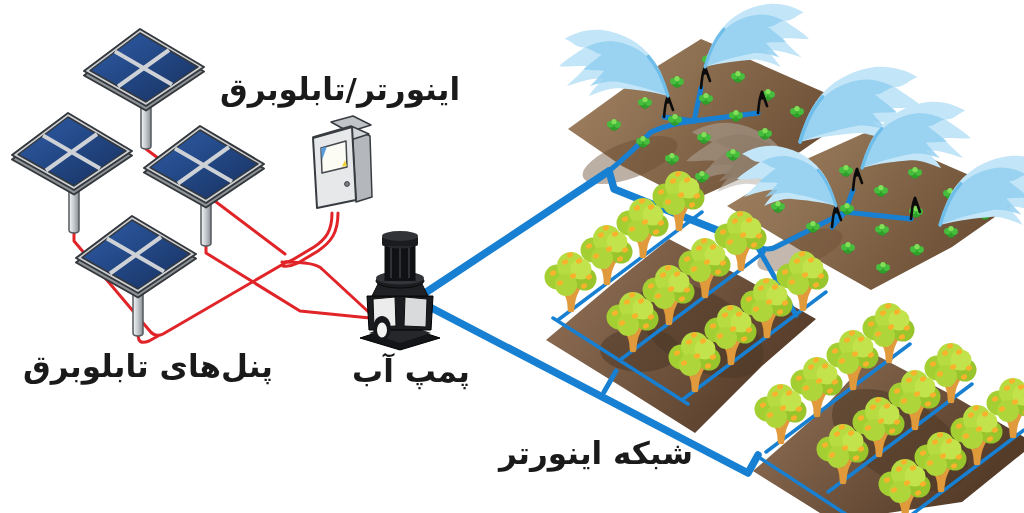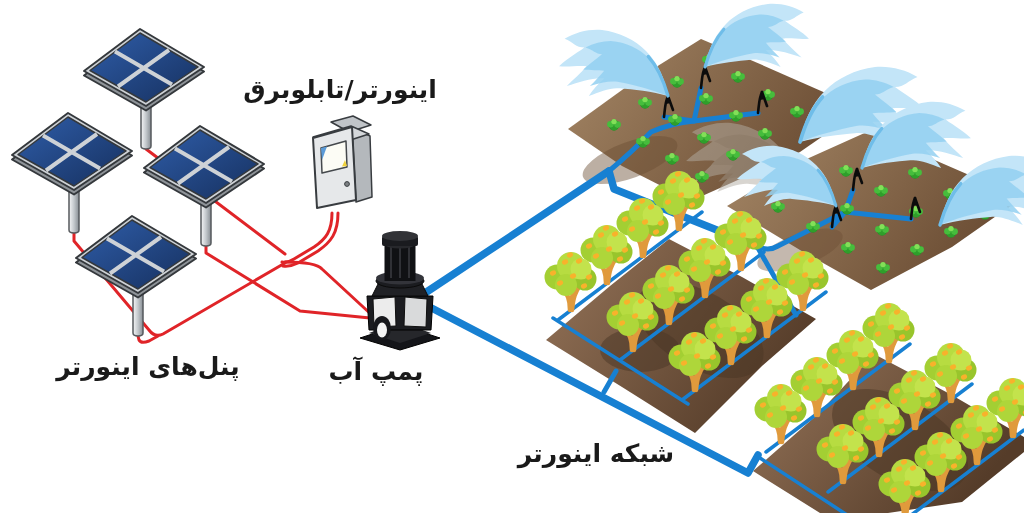--- a/index.html
+++ b/index.html
@@ -1,19 +1,19 @@
 <!DOCTYPE html>
 <html style="--background: #ffffff; --ink: #1a1a1a; --wire-red: #e02428; --pipe-blue: #1780d2; --panel-cell-dark: #16305f; --panel-cell-light: #2f5da8; --frame-silver: #ced2d6; --soil-light: #a58766; --soil-dark: #6b4d34; --orchard-soil-dark: #4a3524; --plant-green: #46bd3c; --tree-green: #aed63a; --fruit-yellow: #f8b22b; --trunk-orange: #e09a3c; --spray-light: #c3e5f8; --spray-mid: #93d0f1; --pump-black: #1b1c20; --inverter-gray: #e6e8ea;"><head>
 <meta charset="utf-8">
 <style>
   html,body{margin:0;padding:0;background:#fff;}
   .stage{position:relative;width:1024px;height:513px;background:var(--background,#fff);
          overflow:hidden;font-family:"DejaVu Sans",sans-serif;}
   .scene{position:absolute;left:0;top:0;}
-  .lbl{position:absolute;transform:translate(-50%,-50%);font-weight:bold;font-size:25px;
+  .lbl{position:absolute;transform:translate(-50%,-50%);font-weight:bold;font-size:31px;
        color:var(--ink,#1a1a1a);direction:rtl;white-space:nowrap;}
   
   .wire{stroke:var(--wire-red,#e02428);stroke-width:3;fill:none;stroke-linecap:round;stroke-linejoin:round;}
   .pipe{stroke:var(--pipe-blue,#1780d2);stroke-width:7.5;fill:none;stroke-linecap:round;stroke-linejoin:round;}
   .pipe-med{stroke:var(--pipe-blue,#1780d2);stroke-width:5;fill:none;stroke-linecap:round;stroke-linejoin:round;}
   .pipe-thin{stroke:var(--pipe-blue,#1780d2);stroke-width:3.5;fill:none;stroke-linecap:round;stroke-linejoin:round;}
   
   .sp1{fill:var(--spray-light,#c3e5f8);}
   .sp2{fill:var(--spray-mid,#93d0f1);opacity:.85;}
   .spjet{stroke:var(--spray-jet,#6fbde9);stroke-width:3;fill:none;stroke-linecap:round;}
@@ -252,16 +252,16 @@
     <ellipse cx="0" cy="-66" rx="24" ry="6.5" fill="#33343a"></ellipse>
     <rect x="-15.5" y="-100" width="31" height="37" fill="#101114"></rect>
     <path d="M-9,-98 V-66 M0,-98 V-66 M9,-98 V-66" stroke="#303136" stroke-width="2"></path>
     <ellipse cx="0" cy="-100" rx="15.5" ry="4.5" fill="#27282c"></ellipse>
     <rect x="-18" y="-108" width="36" height="10" rx="2" fill="#1a1b1f"></rect>
     <ellipse cx="0" cy="-108" rx="18" ry="5" fill="#323337"></ellipse>
   </g>
 </svg>
 
 <div class="lbl" style="left:340px;top:89px">اینورتر/تابلوبرق</div>
-<div class="lbl" style="left:148px;top:366px">پنل‌های اینورتر</div>
-<div class="lbl" style="left:376px;top:371px">پمپ آب</div>
+<div class="lbl" style="left:148px;top:366px">پنل‌های تابلوبرق</div>
+<div class="lbl" style="left:411px;top:371px">پمپ آب</div>
 <div class="lbl" style="left:596px;top:453px">شبکه اینورتر</div>
 </div>
 
 </body></html>

